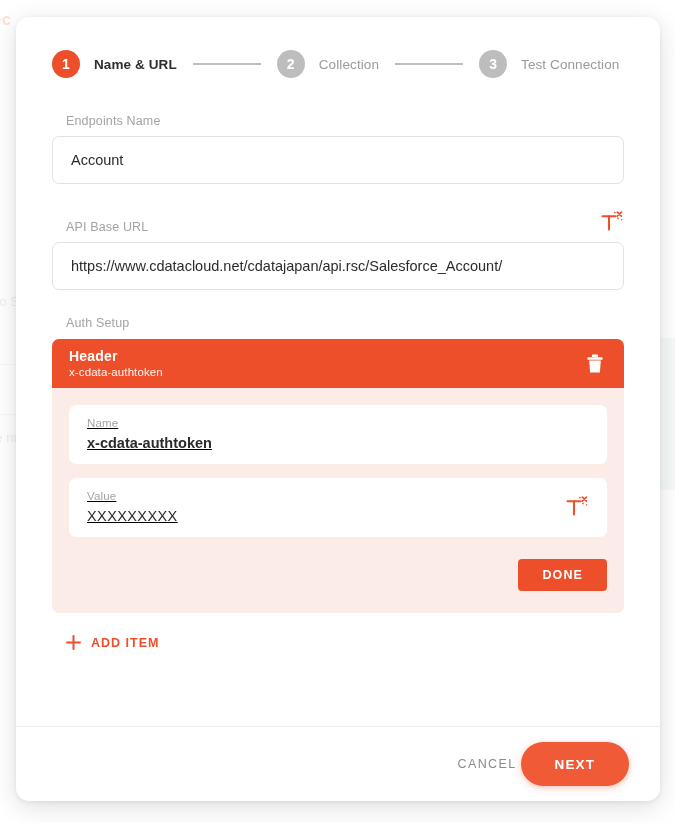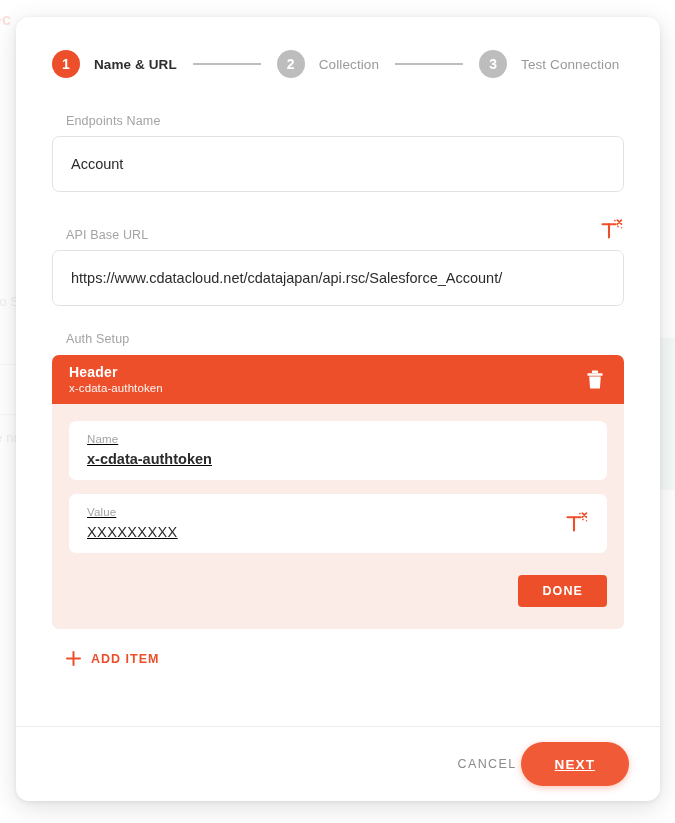--- a/index.html
+++ b/index.html
@@ -146,21 +146,21 @@
     display: flex;
     align-items: flex-end;
     justify-content: space-between;
     margin-bottom: 8px;
   }
   .label-row .field-label { margin-bottom: 0; }
 
   .text-input {
     box-sizing: border-box;
     width: 100%;
-    height: 56px;
+    height: 48px;
     border: 1px solid #e2e2e2;
     border-radius: 7px;
     background: #ffffff;
     padding: 0 18px;
     font-family: "Liberation Sans", sans-serif;
     font-size: 14.5px;
     color: #2b2b2b;
     outline: none;
   }
   .group { margin-top: 26px; }
@@ -299,21 +299,20 @@
     border: none;
     border-radius: 22px;
     height: 44px;
     padding: 0 34px;
     font-family: "Liberation Sans", sans-serif;
     font-size: 13.5px;
     font-weight: 700;
     letter-spacing: 1.1px;
     cursor: pointer;
     box-shadow: 0 2px 7px rgba(241,90,55,0.35);
-    text-decoration: underline;
   }
 </style>
 </head>
 <body>
 
 <div id="backdrop">
   <div class="bg-text-1">ec</div>
   <div class="bg-text-2">t
 en
 o S</div>

